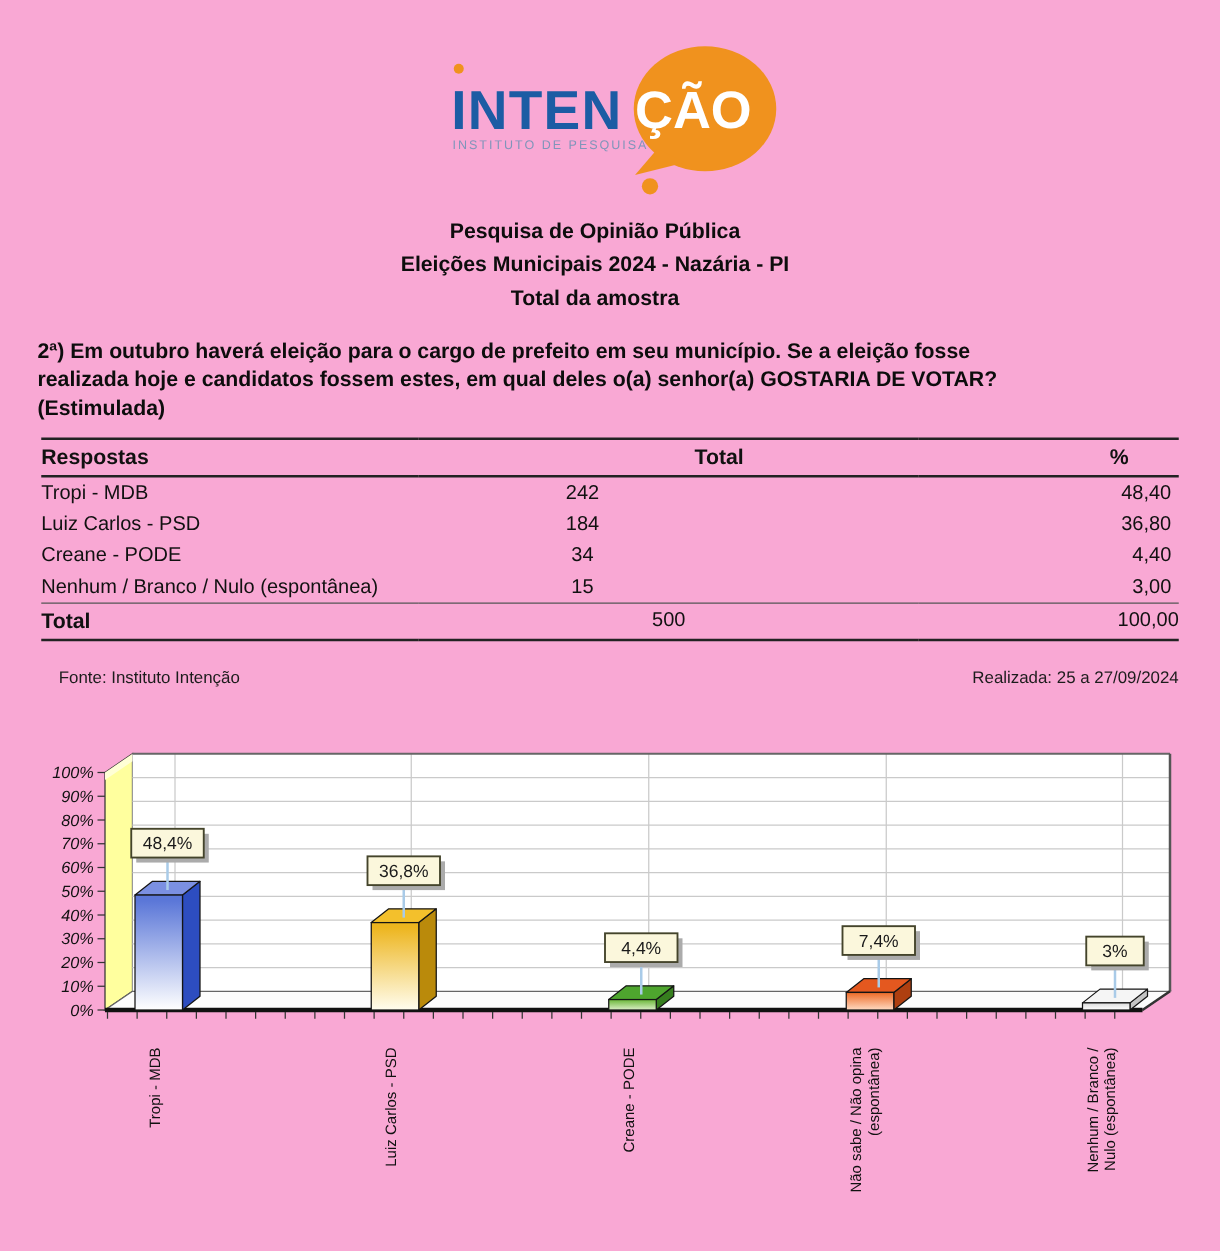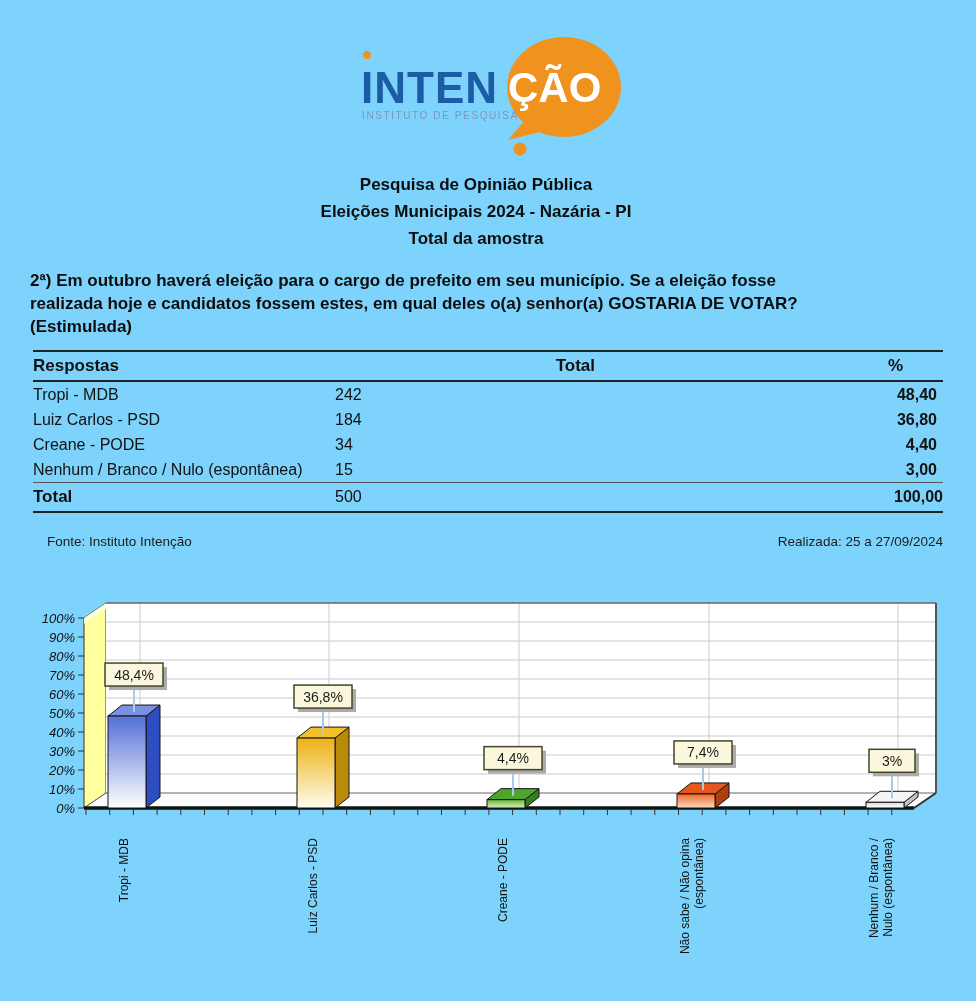--- a/index.html
+++ b/index.html
@@ -1,37 +1,37 @@
 <!DOCTYPE html>
 <html><head>
 <meta charset="utf-8">
 <style>
   html,body{margin:0;padding:0;background:#fff;}
-  #page{position:relative;width:976px;height:1001px;background:#7dd3fc;overflow:hidden;
+  #page{position:relative;width:976px;height:1001px;background:#f9a8d4;overflow:hidden;
         font-family:"Liberation Sans",sans-serif;color:#111;}
   
   #logo{position:absolute;left:358px;top:18px;width:290px;height:148px;}
   
   #titles{position:absolute;left:0;top:171px;width:952px;text-align:center;
           font-weight:bold;font-size:17px;line-height:27px;color:#0d0d0d;}
   
   #question{position:absolute;left:30px;top:269px;width:918px;font-weight:bold;
             font-size:17px;line-height:23px;color:#0d0d0d;}
   
   #tablewrap{position:absolute;left:33px;top:350px;width:910px;}
   table{width:100%;border-collapse:collapse;font-size:16px;}
   thead th{font-size:17px;font-weight:bold;border-top:2px solid #222;border-bottom:2px solid #222;
            padding:4px 0;height:20px;}
   th.c1{text-align:left;margin-top:36px;}
   th.c2{text-align:right;padding-right:140px;width:260px;}
   th.c3{text-align:right;padding-right:40px;width:168px;}
   td{padding:2.5px 0;height:20px;}
   td.c1{text-align:left;}
-  td.c2{text-align:left;padding-right:138px;}
-  td.c3{text-align:right;padding-right:6px;font-weight:bold;}
+  td.c2{text-align:center;padding-right:138px;}
+  td.c3{text-align:right;padding-right:6px;}
   tr.lastrow td{border-bottom:1.5px solid #555;}
   tr.totalrow td{border-bottom:2px solid #222;padding:4px 0;}
   tr.totalrow td.c1{font-weight:bold;font-size:17px;}
   
   #fonte{position:absolute;left:33px;top:534px;width:910px;display:flex;
          justify-content:space-between;font-size:13.5px;color:#1c1c1c;}
   #fonte .src{padding-left:14px;}
   
   #chart{position:absolute;left:0;top:595px;width:976px;height:406px;}
 </style>

